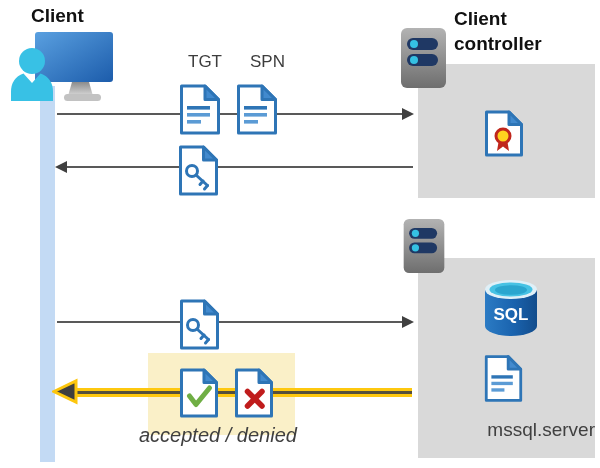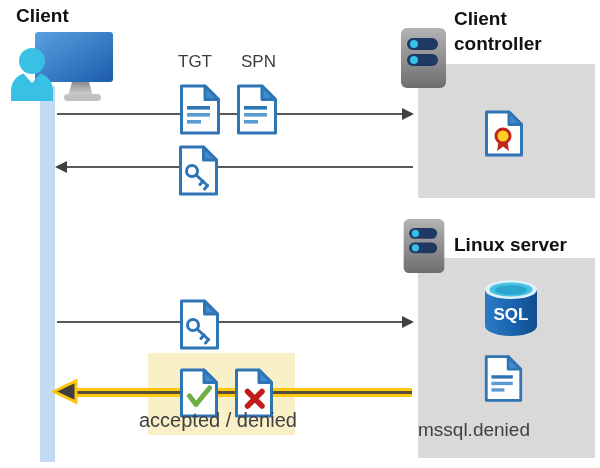--- a/index.html
+++ b/index.html
@@ -12,21 +12,21 @@
   .graybox{background:#d9d9d9;}
   .ybox{background:#faf0c8;}
   .lifeline{background:#c3daf4;}
   .hline{height:2px;background:#595959;}
   .tri-r{width:0;height:0;border-top:6px solid transparent;border-bottom:6px solid transparent;
          border-left:12px solid #404040;}
   .tri-l{width:0;height:0;border-top:6px solid transparent;border-bottom:6px solid transparent;
          border-right:12px solid #404040;}
   .yband{background:#fec80f;height:9px;}
   .ycore{background:#55503c;height:3px;}
-  .center{text-align:left;}
+  .center{text-align:right;}
 </style>
 </head>
 <body>
 
 <div class="canvas">
 
   <div class="abs graybox" style="left:418px;top:64px;width:177px;height:134px;"></div>
   <div class="abs graybox" style="left:418px;top:258px;width:177px;height:200px;"></div>
 
   <div class="abs ybox" style="left:148px;top:353px;width:147px;height:82px;"></div>
@@ -171,26 +171,25 @@
     <path d="M26 2 V14.5 H38.5 Z" fill="#428ace" stroke="#2e75b6" stroke-width="3" stroke-linejoin="round"></path>
     <path d="M11.5 28 L18 36.5 L31.5 20" stroke="#6fae44" stroke-width="5" fill="none" stroke-linecap="round" stroke-linejoin="round"></path>
   </svg>
 
   <svg class="abs" style="left:233px;top:368px;" width="42" height="50" viewBox="0 0 42 50">
     <path d="M3.5 2 H26 L38.5 14.5 V48 H3.5 Z" fill="#fff" stroke="#2e75b6" stroke-width="3" stroke-linejoin="round"></path>
     <path d="M26 2 V14.5 H38.5 Z" fill="#428ace" stroke="#2e75b6" stroke-width="3" stroke-linejoin="round"></path>
     <path d="M14.5 23.5 L29 38 M29 23.5 L14.5 38" stroke="#c01c1c" stroke-width="5.5" stroke-linecap="round"></path>
   </svg>
 
-  <div class="abs heading" style="left:16px;top:3px;">Client</div>
+  <div class="abs heading" style="left:31px;top:3px;">Client</div>
 
   <div class="abs small-label center" style="left:178px;top:52px;width:44px;">TGT</div>
   <div class="abs small-label center" style="left:241px;top:52px;width:44px;">SPN</div>
 
   <div class="abs heading" style="left:454px;top:6px;width:140px;">Client controller</div>
 
-  <div class="abs heading" style="left:454px;top:232px;width:145px;">Linux server</div>
 
-  <div class="abs caption center" style="left:418px;top:419px;width:177px;font-size:19px;">mssql.denied</div>
+  <div class="abs caption center" style="left:418px;top:419px;width:177px;font-size:19px;">mssql.server</div>
 
-  <div class="abs caption" style="left:139px;top:409px;">accepted / denied</div>
+  <div class="abs caption" style="left:139px;top:424px;font-style:italic;">accepted / denied</div>
 
 </div>
 
 </body></html>

